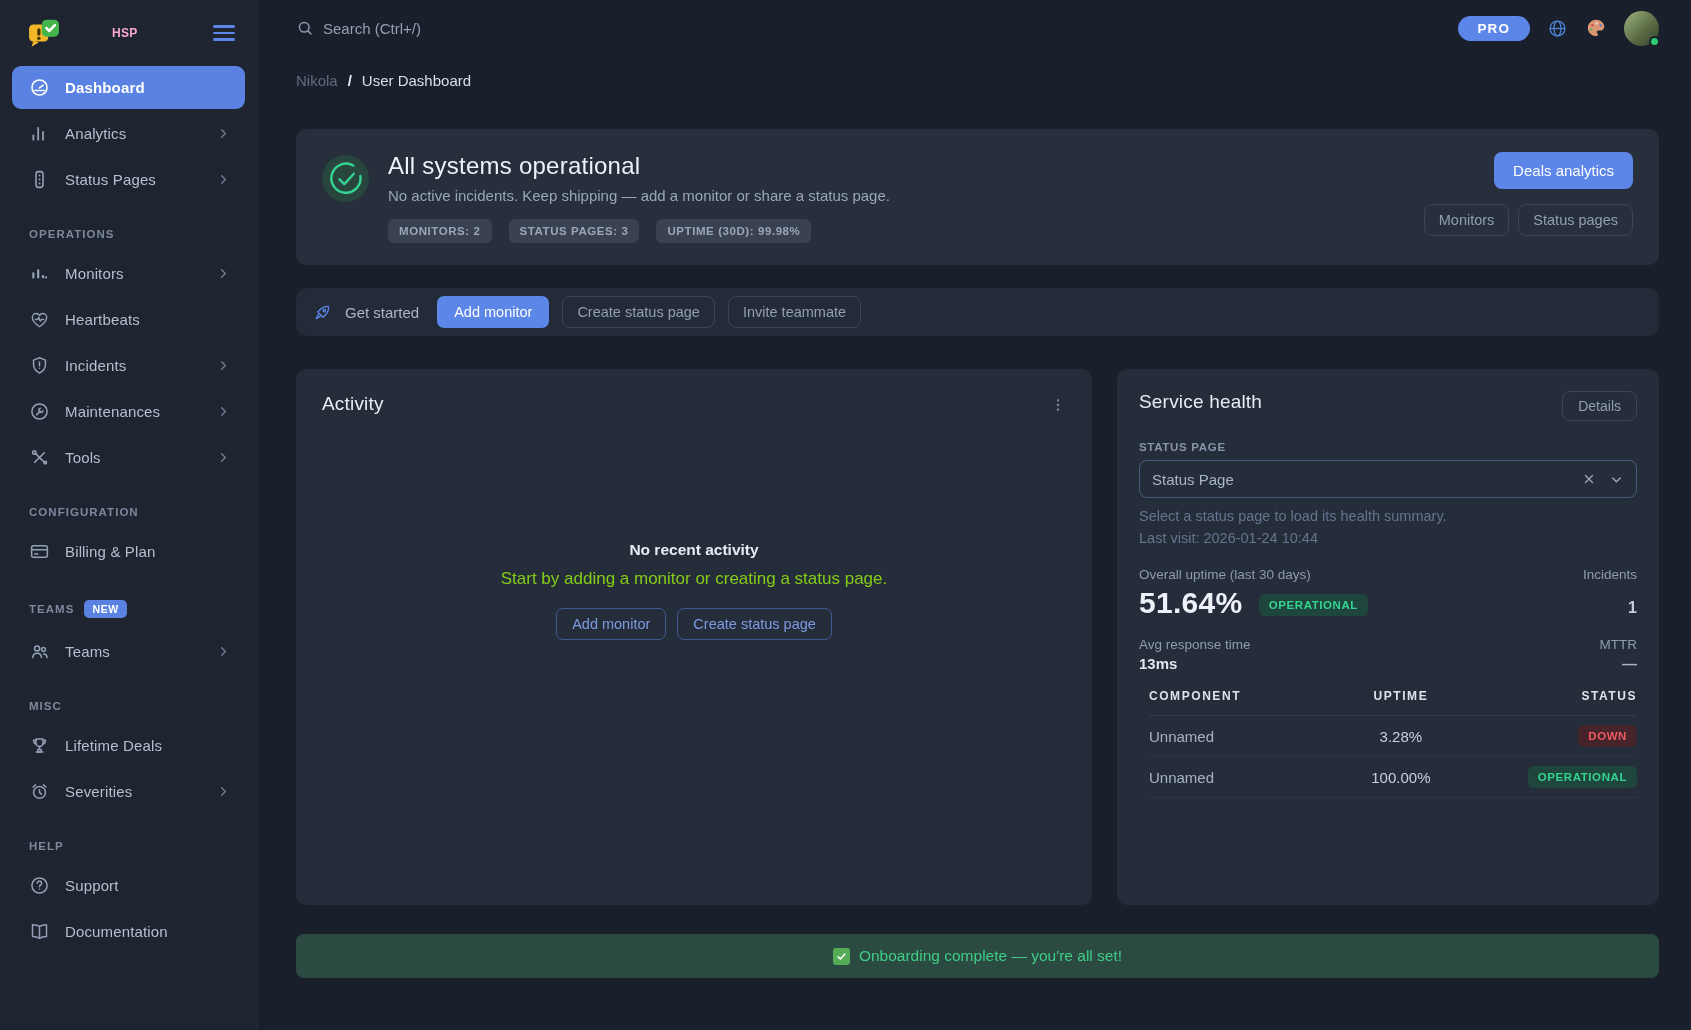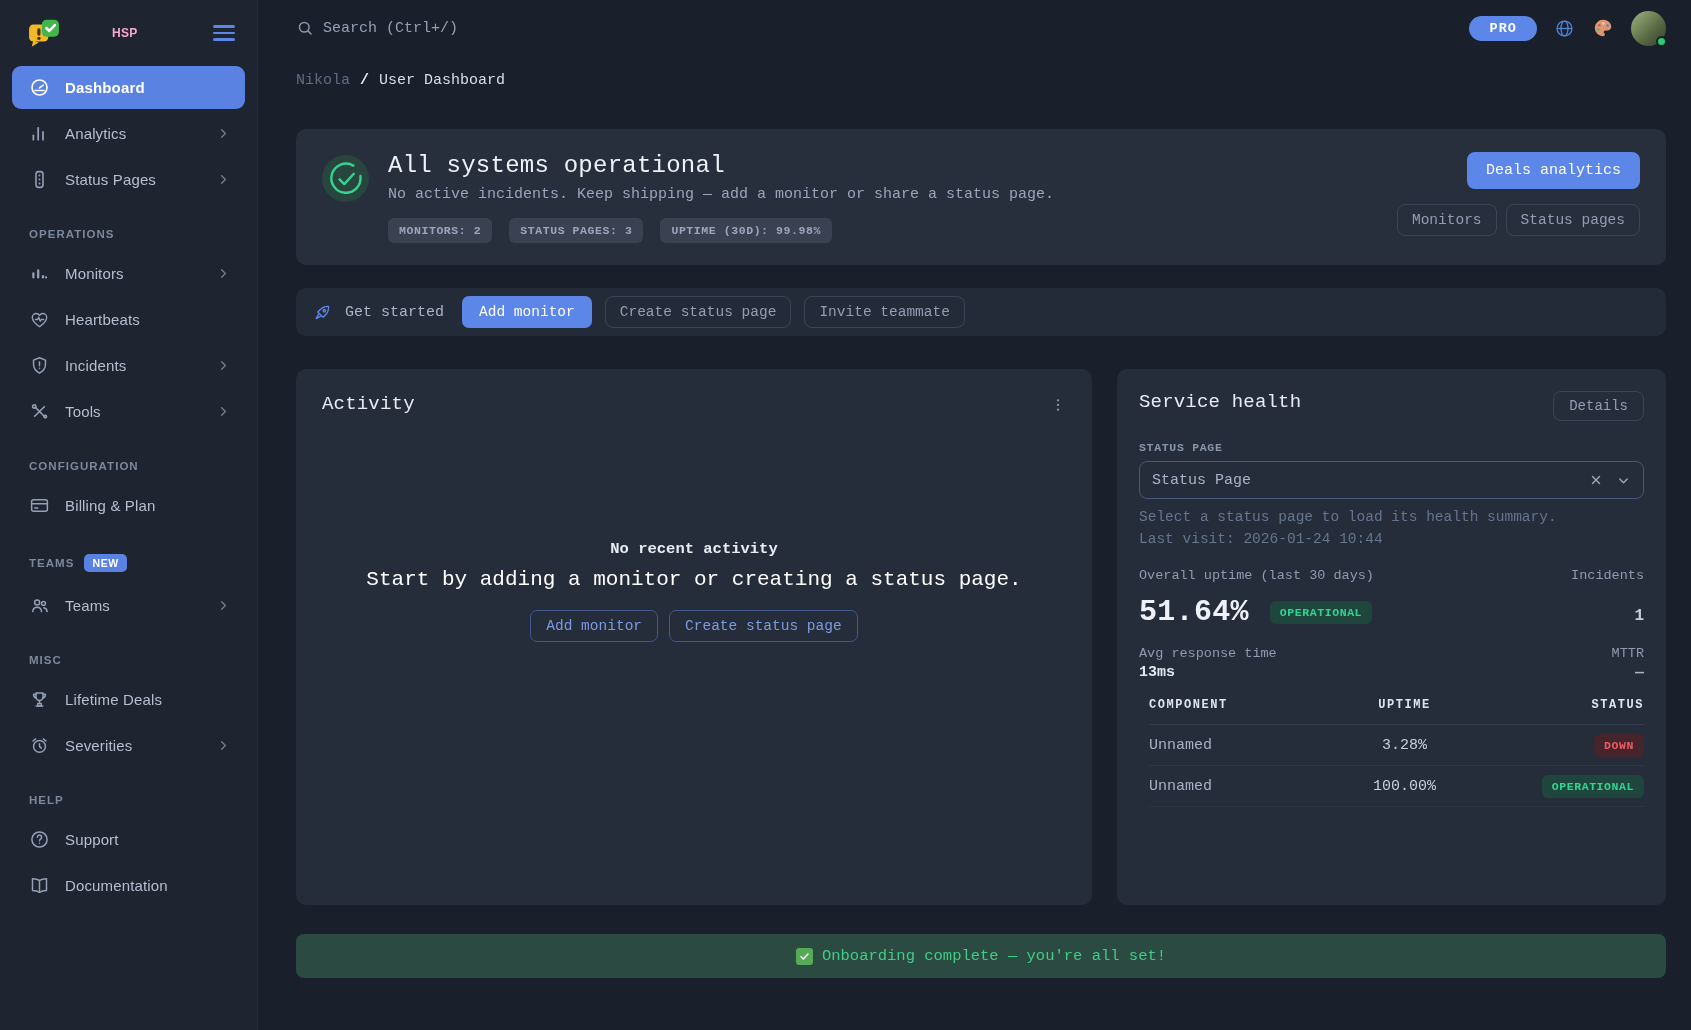--- a/index.html
+++ b/index.html
@@ -38,21 +38,21 @@
   .nav-item.active .nlabel{color:#fff; font-weight:bold;}
   .nav-item.active .nicon{color:#fff;}
   .nav-section{
     display:flex; align-items:center; gap:10px;
     margin:27px 17px 12px; font-size:11.5px; font-weight:bold;
     letter-spacing:.09em; color:#7c899d;
   }
   .new-badge{background:#5a82e2; color:#fff; font-size:10.5px; font-weight:bold;
     padding:3px 8px; border-radius:5px; letter-spacing:.06em;}
   
-  .main{flex:1; display:flex; flex-direction:column; padding:0 25px 0 38px; overflow:hidden;font-family:Liberation Mono, monospace;}
+  .main{flex:1; display:flex; flex-direction:column; padding:0 32px 0 38px; overflow:hidden;}
   .topbar{height:56px; display:flex; align-items:center; justify-content:space-between;}
   .search{display:flex; align-items:center; gap:9px; color:#93a0b4; cursor:pointer;}
   .search .sicon{width:18px; height:18px; color:#8b98ad;}
   .topbar-right{display:flex; align-items:center; gap:17px;}
   .pro-pill{background:#5c86e8; color:#fff; font-weight:bold; font-size:13.5px;
     letter-spacing:.08em; padding:5px 20px; border-radius:999px; cursor:pointer;}
   .globe{width:21px; height:21px; color:#4f83d6; cursor:pointer;}
   .palette{width:22px; height:22px; cursor:pointer;}
   .avatar-wrap{position:relative; width:35px; height:35px; cursor:pointer;}
   .avatar{width:35px; height:35px; border-radius:50%;
@@ -90,39 +90,39 @@
   
   .cards{margin-top:33px; display:flex; gap:25px; height:536px;}
   .card{background:#252c3a; border-radius:10px;}
   .activity{width:796px; min-width:796px; padding:24px 26px; display:flex; flex-direction:column;}
   .card-head{display:flex; align-items:flex-start; justify-content:space-between;}
   .card-title{font-size:19px; font-weight:500; color:#e7ecf4; letter-spacing:.01em;}
   .kebab{width:16px; height:16px; color:#8a96ab; cursor:pointer; margin-top:4px;}
   .empty{flex:1; display:flex; flex-direction:column; align-items:center; justify-content:center;
     padding-bottom:115px; text-align:center;}
   .empty-title{font-size:15.5px; font-weight:bold; color:#e8edf4;}
-  .empty-sub{margin-top:10px; font-size:21px; color:#ffffff;}
+  .empty-sub{margin-top:10px; font-size:17px; color:#84cc16;}
   .empty-actions{margin-top:19px; display:flex; gap:11px;}
   .btn-outline-blue{background:transparent; border:1px solid #42598f; color:#7e9be2;
     font-size:14.5px; padding:7px 15px; border-radius:7px; cursor:pointer; font-family:inherit;}
   
   .health{flex:1; padding:22px; display:flex; flex-direction:column;}
   .btn-details{padding:6px 15px; font-size:14px;}
   .field-label{margin-top:20px; font-size:11.5px; font-weight:bold; letter-spacing:.06em; color:#8795aa;}
   .select{margin-top:7px; height:38px; border:1px solid #49597a; border-radius:8px;
     display:flex; align-items:center; padding:0 12px; cursor:pointer;}
   .select-value{flex:1; color:#a9b4c8; font-size:15px;}
   .select .xi{width:14px; height:14px; color:#9aa6ba; margin-right:13px; cursor:pointer;}
   .select .ci{width:15px; height:15px; color:#9aa6ba; cursor:pointer;}
   .helper{margin-top:10px; font-size:14.5px; color:#66758e;}
   .lastvisit{margin-top:6px; font-size:14.5px; color:#66758e;}
   .metric-row{display:flex; justify-content:space-between; align-items:baseline;}
   .metric-label{font-size:13.5px; color:#8e9bb0;}
   .m1{margin-top:21px;}
-  .uptime-line{margin-top:12px;}
+  .uptime-line{margin-top:4px;}
   .uptime-big{font-size:30px; font-weight:600; color:#eef2f8; letter-spacing:.01em;}
   .pill{border-radius:6px; font-size:11.5px; font-weight:bold; letter-spacing:.05em; padding:5px 10px; display:inline-block;}
   .pill-green{background:var(--green-bg); color:var(--green);}
   .pill-red{background:var(--red-bg); color:var(--red);}
   .uptime-line .pill-green{margin-left:12px; position:relative; top:-4px;}
   .incidents-val{font-size:16px; color:#c4cedd; font-weight:bold;}
   .m2{margin-top:17px;}
   .v2{margin-top:3px;}
   .avg-val{font-size:15px; font-weight:bold; color:#e2e8f2;}
   .mttr-val{font-size:15px; font-weight:bold; color:#aab4c6;}
@@ -223,20 +223,31 @@
         <path d="M12 3.2l6.8 2.6v5.1c0 4.3-2.9 7.7-6.8 9.9-3.9-2.2-6.8-5.6-6.8-9.9V5.8z"></path>
         <path d="M12 8v4.3"></path>
         <path d="M12 15.2h.01"></path>
       </svg>
     <span class="nlabel">Incidents</span>
     <svg class="ic chev" viewBox="0 0 24 24" fill="none" stroke="currentColor" stroke-width="2.2" stroke-linecap="round" stroke-linejoin="round">
         <path d="M9 6l6 6-6 6"></path>
       </svg>
   </div>
   <div class="nav-item">
+    <svg class="ic nicon" viewBox="0 0 24 24" fill="none" stroke="currentColor" stroke-width="1.7" stroke-linecap="round" stroke-linejoin="round">
+        <circle cx="12" cy="12" r="8.7"></circle>
+        <path d="M8.8 15.6l4-4"></path>
+        <path d="M13 8.3a2.4 2.4 0 102.9 2.9"></path>
+      </svg>
+    <span class="nlabel">Maintenances</span>
+    <svg class="ic chev" viewBox="0 0 24 24" fill="none" stroke="currentColor" stroke-width="2.2" stroke-linecap="round" stroke-linejoin="round">
+        <path d="M9 6l6 6-6 6"></path>
+      </svg>
+  </div>
+  <div class="nav-item">
     <svg class="ic nicon" viewBox="0 0 24 24" fill="none" stroke="currentColor" stroke-width="1.8" stroke-linecap="round" stroke-linejoin="round">
         <path d="M7 7l11 11"></path>
         <path d="M17.5 6.5l-11 11"></path>
         <circle cx="6" cy="6.2" r="1.9"></circle>
         <circle cx="18.6" cy="17.8" r="1.5"></circle>
       </svg>
     <span class="nlabel">Tools</span>
     <svg class="ic chev" viewBox="0 0 24 24" fill="none" stroke="currentColor" stroke-width="2.2" stroke-linecap="round" stroke-linejoin="round">
         <path d="M9 6l6 6-6 6"></path>
       </svg>

